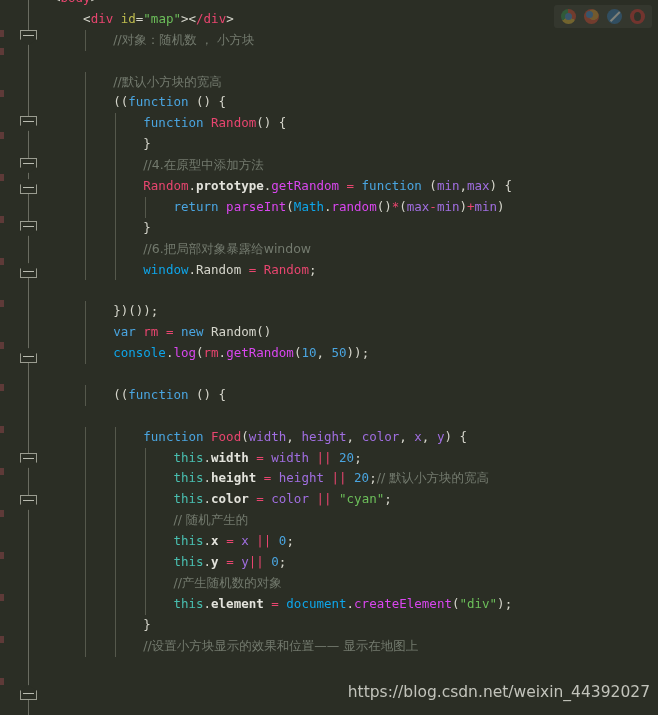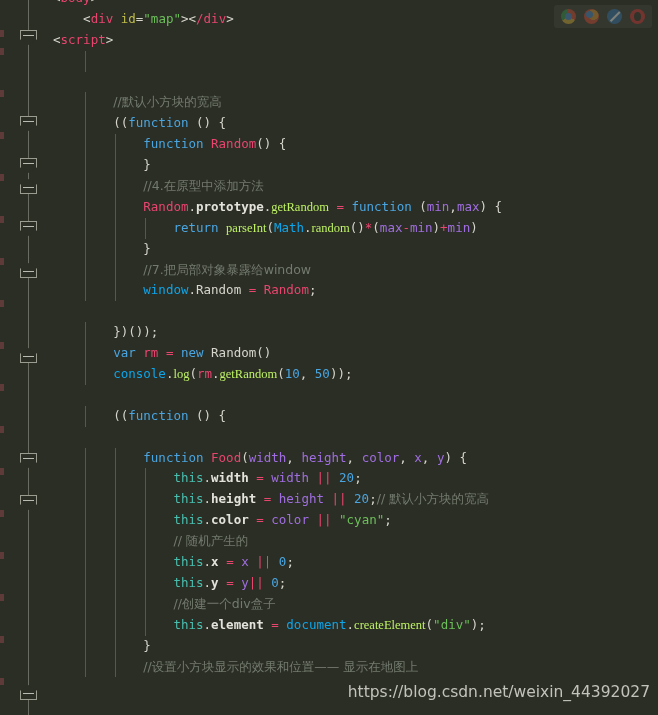--- a/index.html
+++ b/index.html
@@ -81,21 +81,21 @@
   .indent-guide{
     position:absolute;top:0;bottom:0;width:1px;background:#55584c;
   }
   
   .tk-tag{color:#e8456f;}
   .tk-punct{color:#d6d6cc;}
   .tk-attr{color:#bdbb4d;}
   .tk-str{color:#6cbf5a;}
   .tk-comment{color:#737a6e;}
   .tk-kw{color:#4aa5e0;}
-  .tk-fn{color:#bef264;font-family:Liberation Serif, serif;}
+  .tk-fn{color:#d946ef;}
   .tk-cls{color:#e8456f;}
   .tk-prop{color:#e3e3dc;font-weight:bold;}
   .tk-param{color:#a06ee0;}
   .tk-num{color:#4aa5e0;}
   .tk-op{color:#e8456f;}
   .tk-this{color:#49bfb0;}
   .tk-var{color:#e8456f;}
   .tk-plain{color:#d6d6cc;}
   .tk-global{color:#0ea5e9;}
   .tk-id{color:#d6d6cc;}
@@ -186,48 +186,47 @@
         <span class="bar"></span>
       </div>
       <div class="fold up" style="top: 685px;">
         <span class="bar"></span>
       </div>
     </div>
 
   <div id="code-area">
       <div class="code-line" style="margin-top: -12px;"><span style="color: transparent;"></span><span class="tk-punct">&lt;</span><span class="tk-tag">body</span><span class="tk-punct">&gt;</span></div>
       <div class="code-line"><span style="color: transparent;">    </span><span class="tk-punct">&lt;</span><span class="tk-tag">div</span><span class="tk-plain"> </span><span class="tk-attr">id</span><span class="tk-punct">=</span><span class="tk-str">"map"</span><span class="tk-punct">&gt;</span><span class="tk-punct">&lt;</span><span class="tk-tag">/</span><span class="tk-tag">div</span><span class="tk-punct">&gt;</span></div>
-      <div class="code-line"><span style="color: transparent;"></span><span class="tk-punct">&lt;</span><span class="tk-tag">script</span><span class="tk-punct">&gt;</span></div>
-      <div class="code-line"><span class="indent-guide" style="left: 32.08px;"></span><span style="color: transparent;">        </span></div>
+      <div class="code-line"><span class="indent-guide" style="left: 32.08px;"></span><span style="color: transparent;">        </span><span class="tk-comment cjk">//对象：随机数 ， 小方块</span></div>
       <div class="code-line"><span style="color: transparent;"></span></div>
       <div class="code-line"><span class="indent-guide" style="left: 32.08px;"></span><span style="color: transparent;">        </span><span class="tk-comment cjk">//默认小方块的宽高</span></div>
       <div class="code-line"><span class="indent-guide" style="left: 32.08px;"></span><span style="color: transparent;">        </span><span class="tk-punct">((</span><span class="tk-kw">function</span><span class="tk-punct"> () {</span></div>
       <div class="code-line"><span class="indent-guide" style="left: 32.08px;"></span><span class="indent-guide" style="left: 62.16px;"></span><span style="color: transparent;">            </span><span class="tk-kw">function</span><span class="tk-plain"> </span><span class="tk-cls">Random</span><span class="tk-punct">() {</span></div>
       <div class="code-line"><span class="indent-guide" style="left: 32.08px;"></span><span class="indent-guide" style="left: 62.16px;"></span><span style="color: transparent;">            </span><span class="tk-punct">}</span></div>
       <div class="code-line"><span class="indent-guide" style="left: 32.08px;"></span><span class="indent-guide" style="left: 62.16px;"></span><span style="color: transparent;">            </span><span class="tk-comment cjk">//4.在原型中添加方法</span></div>
       <div class="code-line"><span class="indent-guide" style="left: 32.08px;"></span><span class="indent-guide" style="left: 62.16px;"></span><span style="color: transparent;">            </span><span class="tk-cls">Random</span><span class="tk-punct">.</span><span class="tk-prop">prototype</span><span class="tk-punct">.</span><span class="tk-fn">getRandom</span><span class="tk-plain"> </span><span class="tk-op">=</span><span class="tk-plain"> </span><span class="tk-kw">function</span><span class="tk-punct"> (</span><span class="tk-param">min</span><span class="tk-punct">,</span><span class="tk-param">max</span><span class="tk-punct">) {</span></div>
       <div class="code-line"><span class="indent-guide" style="left: 32.08px;"></span><span class="indent-guide" style="left: 62.16px;"></span><span class="indent-guide" style="left: 92.24px;"></span><span style="color: transparent;">                </span><span class="tk-kw">return</span><span class="tk-plain"> </span><span class="tk-fn">parseInt</span><span class="tk-punct">(</span><span class="tk-global">Math</span><span class="tk-punct">.</span><span class="tk-fn">random</span><span class="tk-punct">()</span><span class="tk-op">*</span><span class="tk-punct">(</span><span class="tk-param">max</span><span class="tk-op">-</span><span class="tk-param">min</span><span class="tk-punct">)</span><span class="tk-op">+</span><span class="tk-param">min</span><span class="tk-punct">)</span></div>
       <div class="code-line"><span class="indent-guide" style="left: 32.08px;"></span><span class="indent-guide" style="left: 62.16px;"></span><span style="color: transparent;">            </span><span class="tk-punct">}</span></div>
-      <div class="code-line"><span class="indent-guide" style="left: 32.08px;"></span><span class="indent-guide" style="left: 62.16px;"></span><span style="color: transparent;">            </span><span class="tk-comment cjk">//7.把局部对象暴露给window</span></div>
+      <div class="code-line"><span class="indent-guide" style="left: 32.08px;"></span><span class="indent-guide" style="left: 62.16px;"></span><span style="color: transparent;">            </span><span class="tk-comment cjk">//6.把局部对象暴露给window</span></div>
       <div class="code-line"><span class="indent-guide" style="left: 32.08px;"></span><span class="indent-guide" style="left: 62.16px;"></span><span style="color: transparent;">            </span><span class="tk-global">window</span><span class="tk-punct">.</span><span class="tk-id">Random</span><span class="tk-plain"> </span><span class="tk-op">=</span><span class="tk-plain"> </span><span class="tk-cls">Random</span><span class="tk-punct">;</span></div>
       <div class="code-line"><span style="color: transparent;"></span></div>
       <div class="code-line"><span class="indent-guide" style="left: 32.08px;"></span><span style="color: transparent;">        </span><span class="tk-punct">})());</span></div>
       <div class="code-line"><span class="indent-guide" style="left: 32.08px;"></span><span style="color: transparent;">        </span><span class="tk-kw">var</span><span class="tk-plain"> </span><span class="tk-var">rm</span><span class="tk-plain"> </span><span class="tk-op">=</span><span class="tk-plain"> </span><span class="tk-kw">new</span><span class="tk-plain"> </span><span class="tk-id">Random</span><span class="tk-punct">()</span></div>
       <div class="code-line"><span class="indent-guide" style="left: 32.08px;"></span><span style="color: transparent;">        </span><span class="tk-global">console</span><span class="tk-punct">.</span><span class="tk-fn">log</span><span class="tk-punct">(</span><span class="tk-var">rm</span><span class="tk-punct">.</span><span class="tk-fn">getRandom</span><span class="tk-punct">(</span><span class="tk-num">10</span><span class="tk-punct">, </span><span class="tk-num">50</span><span class="tk-punct">));</span></div>
       <div class="code-line"><span style="color: transparent;"></span></div>
       <div class="code-line"><span class="indent-guide" style="left: 32.08px;"></span><span style="color: transparent;">        </span><span class="tk-punct">((</span><span class="tk-kw">function</span><span class="tk-punct"> () {</span></div>
       <div class="code-line"><span style="color: transparent;"></span></div>
       <div class="code-line"><span class="indent-guide" style="left: 32.08px;"></span><span class="indent-guide" style="left: 62.16px;"></span><span style="color: transparent;">            </span><span class="tk-kw">function</span><span class="tk-plain"> </span><span class="tk-cls">Food</span><span class="tk-punct">(</span><span class="tk-param">width</span><span class="tk-punct">, </span><span class="tk-param">height</span><span class="tk-punct">, </span><span class="tk-param">color</span><span class="tk-punct">, </span><span class="tk-param">x</span><span class="tk-punct">, </span><span class="tk-param">y</span><span class="tk-punct">) {</span></div>
       <div class="code-line"><span class="indent-guide" style="left: 32.08px;"></span><span class="indent-guide" style="left: 62.16px;"></span><span class="indent-guide" style="left: 92.24px;"></span><span style="color: transparent;">                </span><span class="tk-this">this</span><span class="tk-punct">.</span><span class="tk-prop">width</span><span class="tk-plain"> </span><span class="tk-op">=</span><span class="tk-plain"> </span><span class="tk-param">width</span><span class="tk-plain"> </span><span class="tk-op">||</span><span class="tk-plain"> </span><span class="tk-num">20</span><span class="tk-punct">;</span></div>
       <div class="code-line"><span class="indent-guide" style="left: 32.08px;"></span><span class="indent-guide" style="left: 62.16px;"></span><span class="indent-guide" style="left: 92.24px;"></span><span style="color: transparent;">                </span><span class="tk-this">this</span><span class="tk-punct">.</span><span class="tk-prop">height</span><span class="tk-plain"> </span><span class="tk-op">=</span><span class="tk-plain"> </span><span class="tk-param">height</span><span class="tk-plain"> </span><span class="tk-op">||</span><span class="tk-plain"> </span><span class="tk-num">20</span><span class="tk-punct">;</span><span class="tk-comment cjk">// 默认小方块的宽高</span></div>
       <div class="code-line"><span class="indent-guide" style="left: 32.08px;"></span><span class="indent-guide" style="left: 62.16px;"></span><span class="indent-guide" style="left: 92.24px;"></span><span style="color: transparent;">                </span><span class="tk-this">this</span><span class="tk-punct">.</span><span class="tk-prop">color</span><span class="tk-plain"> </span><span class="tk-op">=</span><span class="tk-plain"> </span><span class="tk-param">color</span><span class="tk-plain"> </span><span class="tk-op">||</span><span class="tk-plain"> </span><span class="tk-str">"cyan"</span><span class="tk-punct">;</span></div>
       <div class="code-line"><span class="indent-guide" style="left: 32.08px;"></span><span class="indent-guide" style="left: 62.16px;"></span><span class="indent-guide" style="left: 92.24px;"></span><span style="color: transparent;">                </span><span class="tk-comment cjk">// 随机产生的</span></div>
       <div class="code-line"><span class="indent-guide" style="left: 32.08px;"></span><span class="indent-guide" style="left: 62.16px;"></span><span class="indent-guide" style="left: 92.24px;"></span><span style="color: transparent;">                </span><span class="tk-this">this</span><span class="tk-punct">.</span><span class="tk-prop">x</span><span class="tk-plain"> </span><span class="tk-op">=</span><span class="tk-plain"> </span><span class="tk-param">x</span><span class="tk-plain"> </span><span class="tk-op">||</span><span class="tk-plain"> </span><span class="tk-num">0</span><span class="tk-punct">;</span></div>
       <div class="code-line"><span class="indent-guide" style="left: 32.08px;"></span><span class="indent-guide" style="left: 62.16px;"></span><span class="indent-guide" style="left: 92.24px;"></span><span style="color: transparent;">                </span><span class="tk-this">this</span><span class="tk-punct">.</span><span class="tk-prop">y</span><span class="tk-plain"> </span><span class="tk-op">=</span><span class="tk-plain"> </span><span class="tk-param">y</span><span class="tk-op">||</span><span class="tk-plain"> </span><span class="tk-num">0</span><span class="tk-punct">;</span></div>
-      <div class="code-line"><span class="indent-guide" style="left: 32.08px;"></span><span class="indent-guide" style="left: 62.16px;"></span><span class="indent-guide" style="left: 92.24px;"></span><span style="color: transparent;">                </span><span class="tk-comment cjk">//创建一个div盒子</span></div>
+      <div class="code-line"><span class="indent-guide" style="left: 32.08px;"></span><span class="indent-guide" style="left: 62.16px;"></span><span class="indent-guide" style="left: 92.24px;"></span><span style="color: transparent;">                </span><span class="tk-comment cjk">//产生随机数的对象</span></div>
       <div class="code-line"><span class="indent-guide" style="left: 32.08px;"></span><span class="indent-guide" style="left: 62.16px;"></span><span class="indent-guide" style="left: 92.24px;"></span><span style="color: transparent;">                </span><span class="tk-this">this</span><span class="tk-punct">.</span><span class="tk-prop">element</span><span class="tk-plain"> </span><span class="tk-op">=</span><span class="tk-plain"> </span><span class="tk-global">document</span><span class="tk-punct">.</span><span class="tk-fn">createElement</span><span class="tk-punct">(</span><span class="tk-str">"div"</span><span class="tk-punct">);</span></div>
       <div class="code-line"><span class="indent-guide" style="left: 32.08px;"></span><span class="indent-guide" style="left: 62.16px;"></span><span style="color: transparent;">            </span><span class="tk-punct">}</span></div>
       <div class="code-line"><span class="indent-guide" style="left: 32.08px;"></span><span class="indent-guide" style="left: 62.16px;"></span><span style="color: transparent;">            </span><span class="tk-comment cjk">//设置小方块显示的效果和位置—— 显示在地图上</span></div>
     </div>
 
 </div>
 
 <div id="browser-bar">
   <span class="bicon chrome"></span>
   <span class="bicon firefox"></span>

